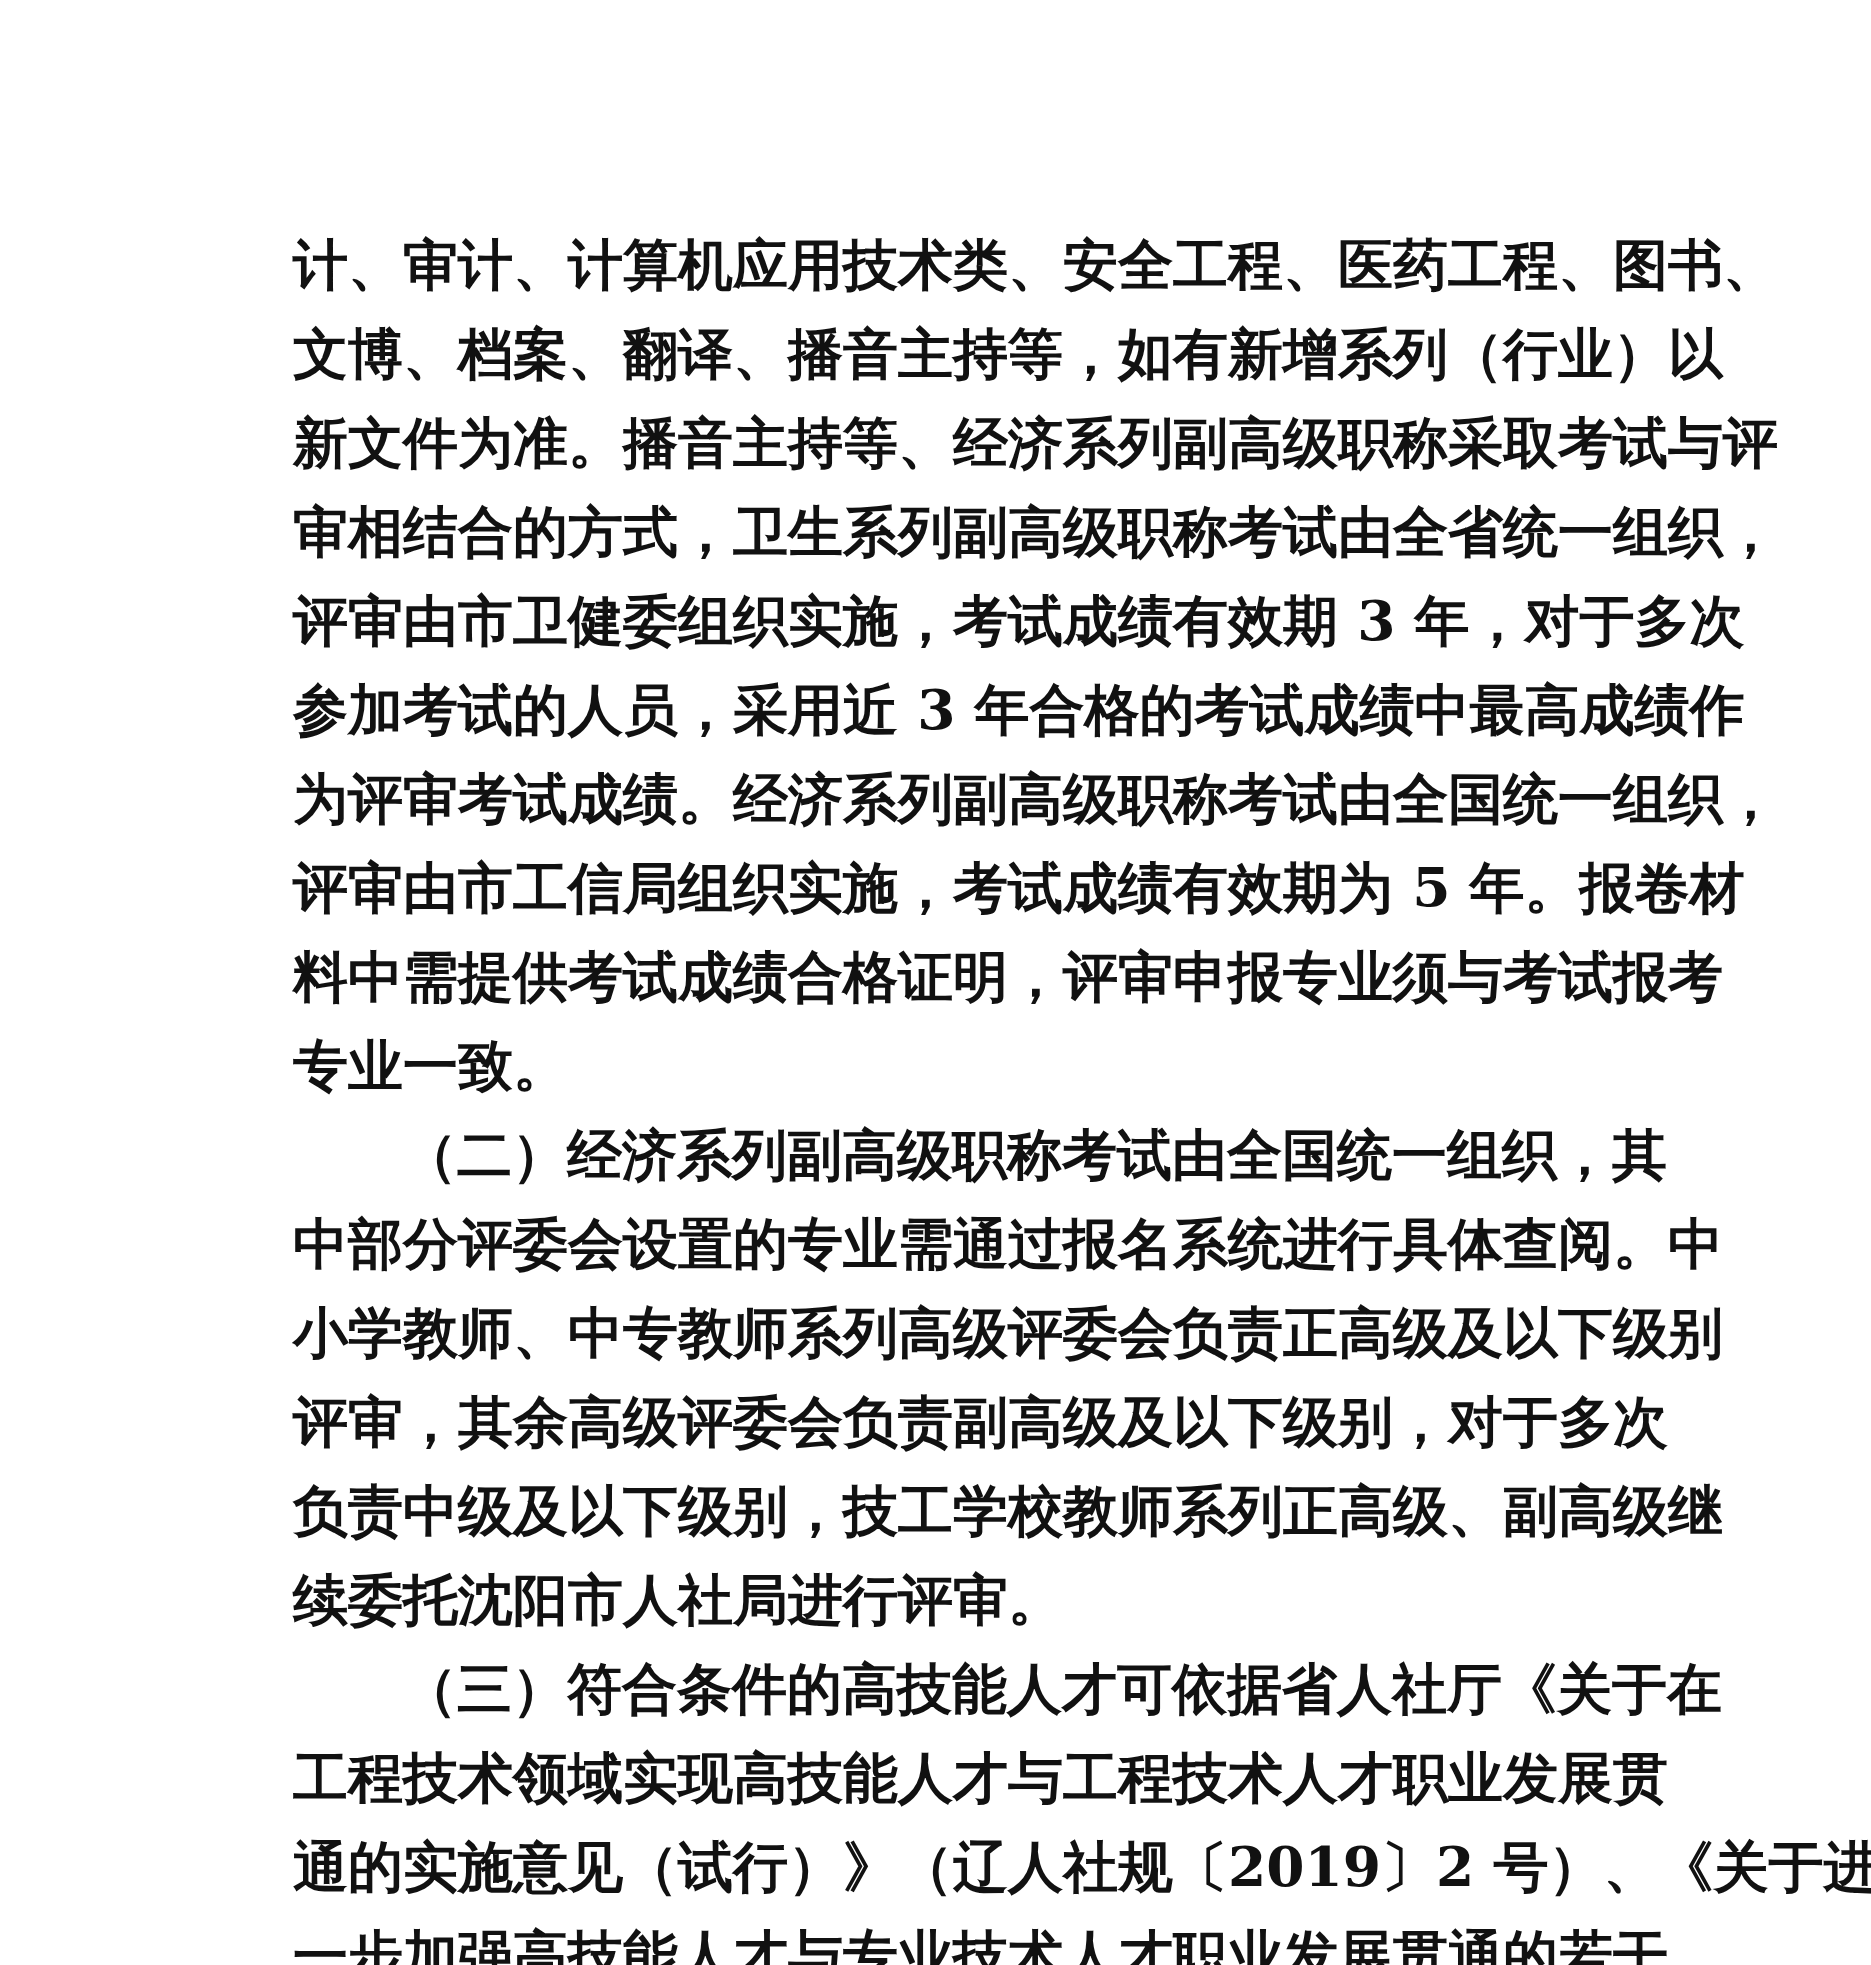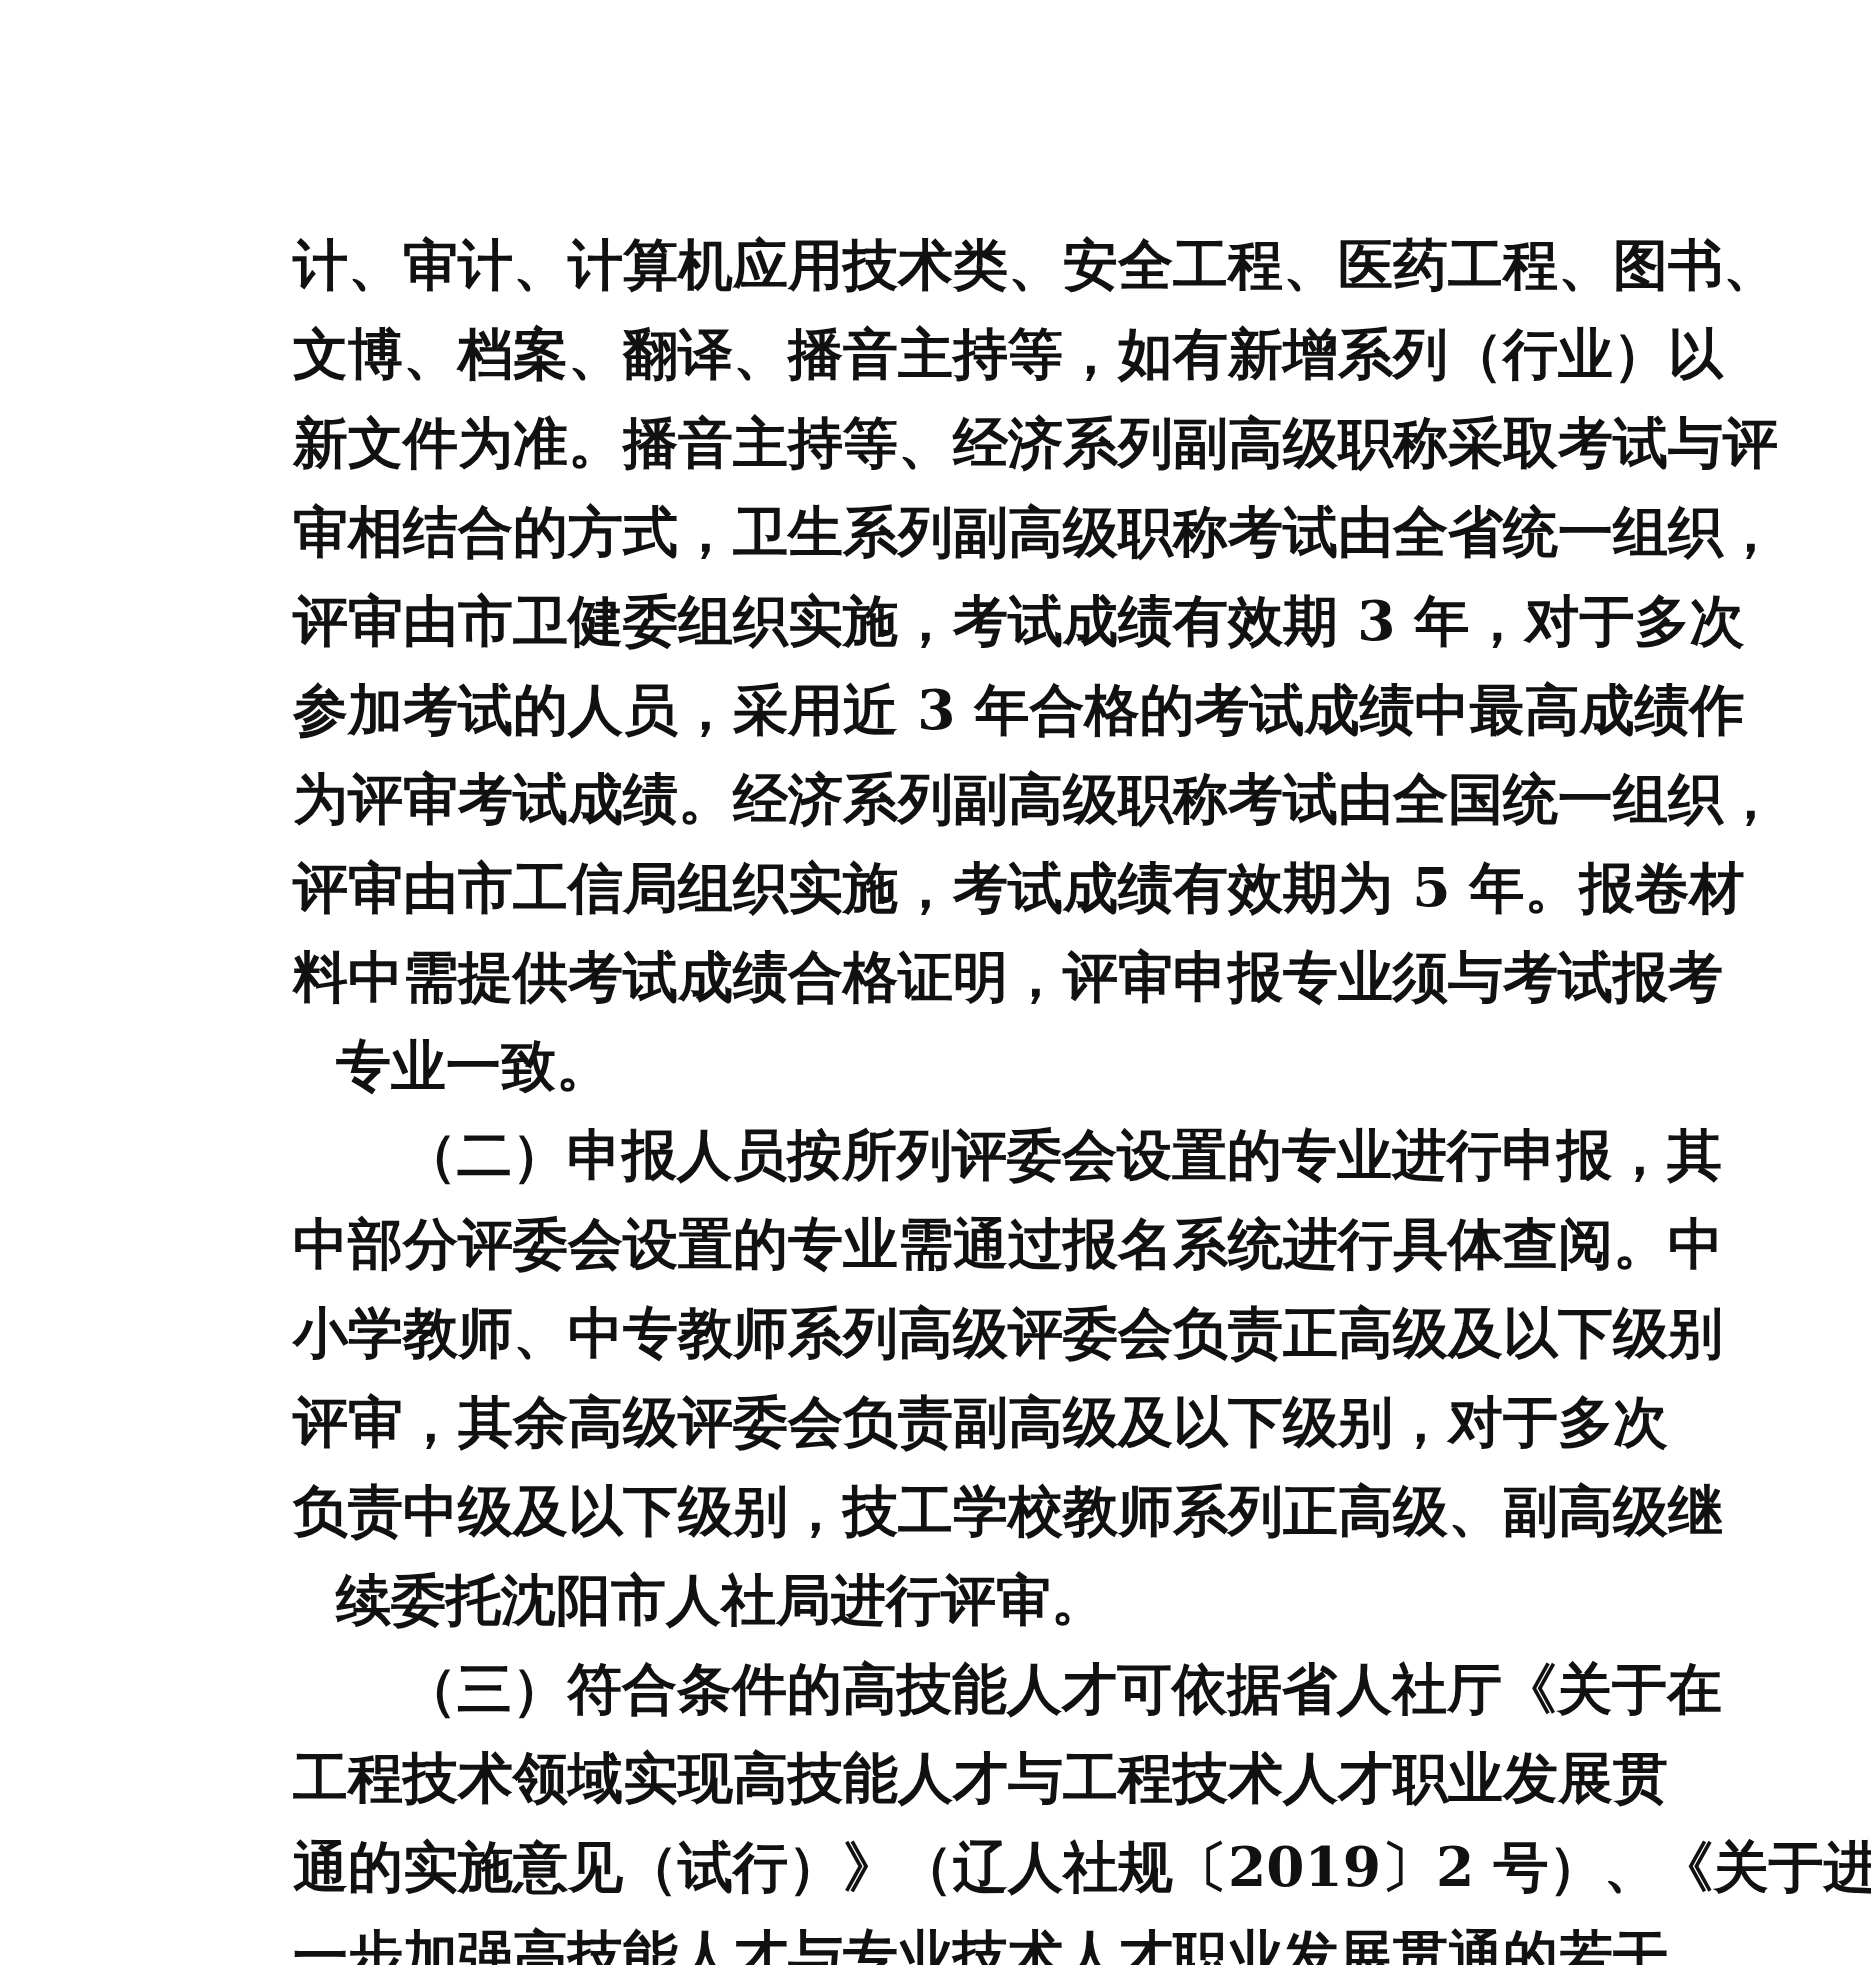--- a/index.html
+++ b/index.html
@@ -18,21 +18,21 @@
     color: #111111;
   }
   .line {
     display: block;
     height: 89px;
     white-space: nowrap;
     text-align: justify;
     text-align-last: justify;
     font-weight: bold;
   }
-  .line.last { text-align-last: left; margin-left: 43px; }
+  .line.last { text-align-last: left; }
   .line.indent { padding-left: 109px; }
 </style>
 </head>
 <body>
 
 <div class="page">
   <div class="body-text">
 
     <div>
       <span class="line">计、审计、计算机应用技术类、安全工程、医药工程、图书、</span>
@@ -41,21 +41,21 @@
       <span class="line">审相结合的方式，卫生系列副高级职称考试由全省统一组织，</span>
       <span class="line">评审由市卫健委组织实施，考试成绩有效期 3 年，对于多次</span>
       <span class="line">参加考试的人员，采用近 3 年合格的考试成绩中最高成绩作</span>
       <span class="line">为评审考试成绩。经济系列副高级职称考试由全国统一组织，</span>
       <span class="line">评审由市工信局组织实施，考试成绩有效期为 5 年。报卷材</span>
       <span class="line">料中需提供考试成绩合格证明，评审申报专业须与考试报考</span>
       <span class="line last">专业一致。</span>
     </div>
 
     <div>
-      <span class="line indent">（二）申报人员按所列评委会设置的专业进行申报，其</span>
+      <span class="line indent">（二）经济系列副高级职称考试由全国统一组织，其</span>
       <span class="line">中部分评委会设置的专业需通过报名系统进行具体查阅。中</span>
       <span class="line">小学教师、中专教师系列高级评委会负责正高级及以下级别</span>
       <span class="line">评审，其余高级评委会负责副高级及以下级别，对于多次</span>
       <span class="line">负责中级及以下级别，技工学校教师系列正高级、副高级继</span>
       <span class="line last">续委托沈阳市人社局进行评审。</span>
     </div>
 
     <div>
       <span class="line indent">（三）符合条件的高技能人才可依据省人社厅《关于在</span>
       <span class="line">工程技术领域实现高技能人才与工程技术人才职业发展贯</span>

